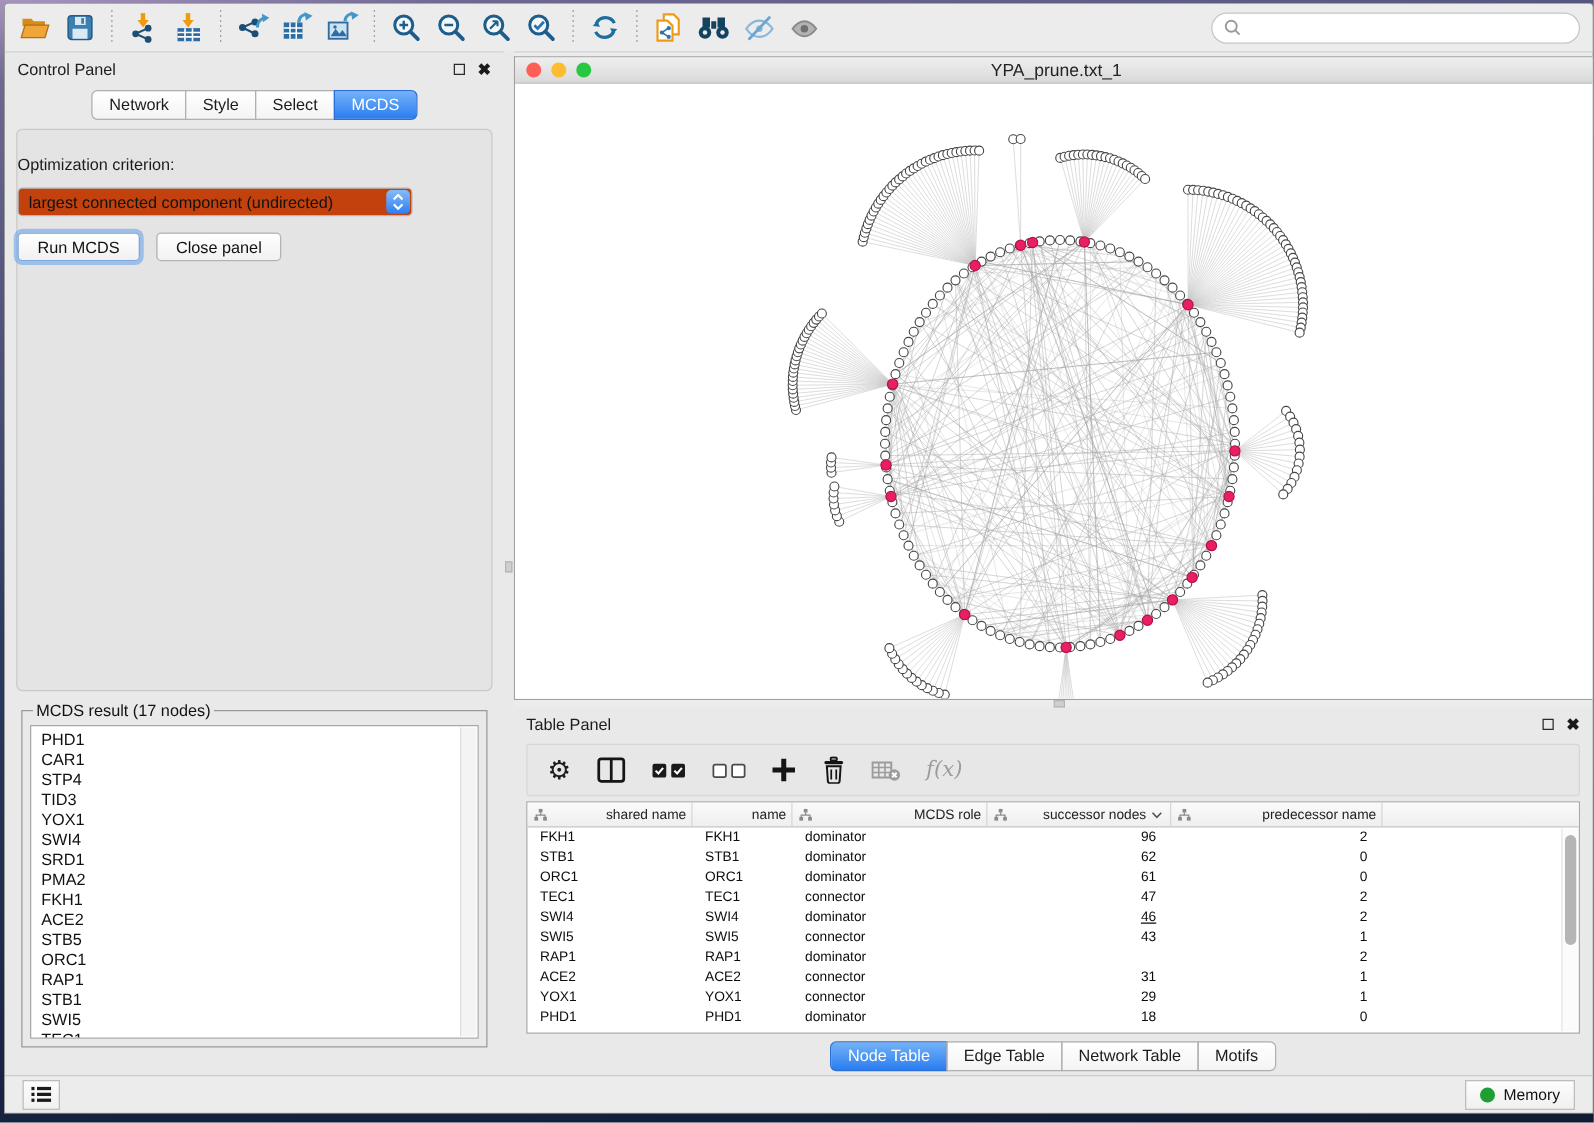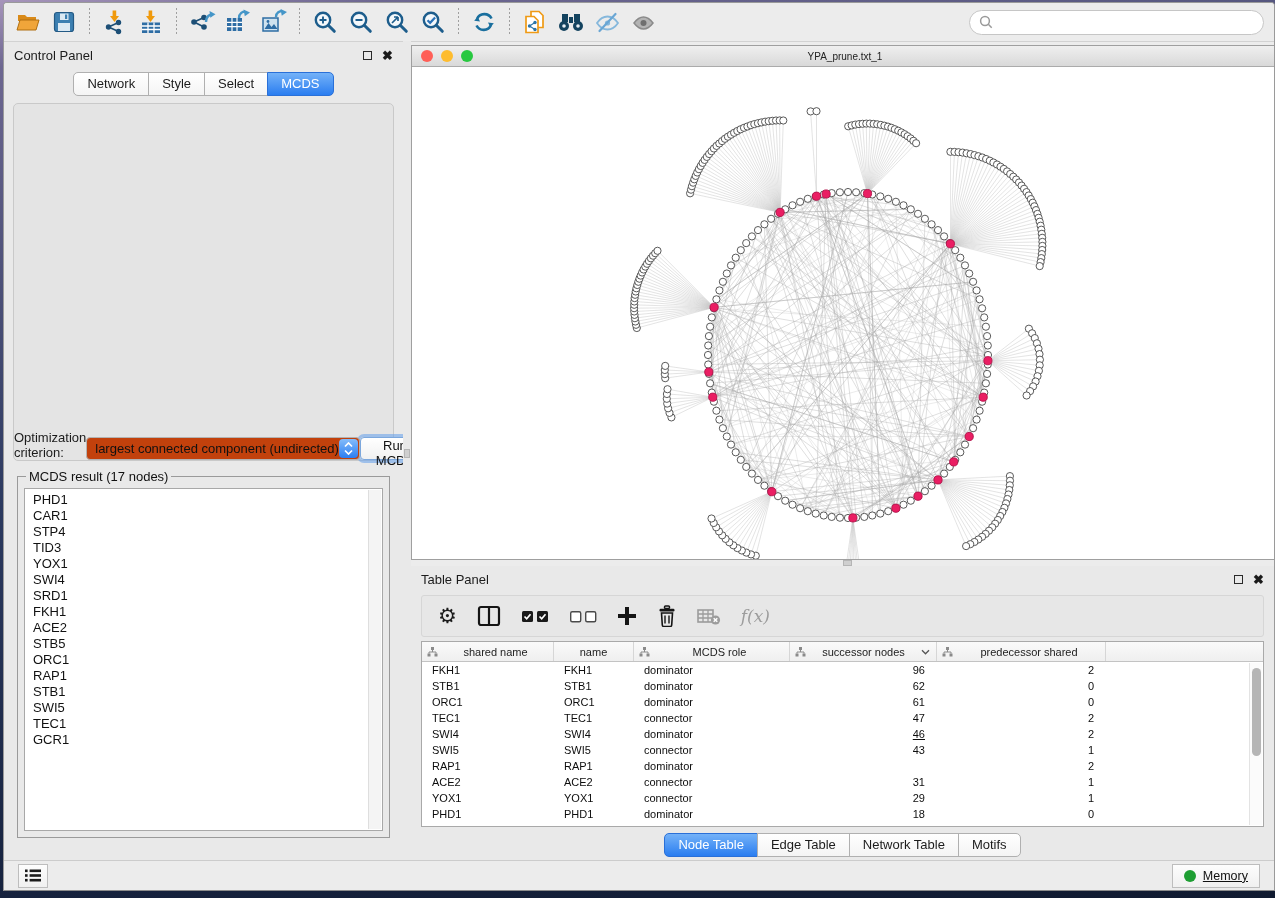--- a/index.html
+++ b/index.html
@@ -36,22 +36,22 @@
   .close-btn { font-size:13px; font-weight:bold; color:#1a1a1a; line-height:1; }
 
   .seg-tabs { display:flex; justify-content:center; margin-top:4px; flex:none; }
   .seg { display:flex; }
   .seg button { font-size:13px; color:#1c1c1c; background:linear-gradient(#ffffff,#f4f4f4); border:1px solid #b0b0b0;
     padding:3px 13px 4px; margin-left:-1px; cursor:default; font-family:"Liberation Sans", sans-serif; }
   .seg button:first-child { border-radius:5px 0 0 5px; margin-left:0; }
   .seg button:last-child { border-radius:0 5px 5px 0; }
   .seg button.sel { background:linear-gradient(#74b2f8,#2a7df0); border-color:#2a70d8; color:#fff; }
 
-  .tabcontent { margin:7px 9px 0; height:358px; background:#e4e4e4; border:1px solid #c9c9c9; border-radius:5px;
-    flex:none; display:flex; flex-direction:row; align-items:flex-end; }
+  .tabcontent { margin:7px 9px 0; height:450px; background:#e4e4e4; border:1px solid #c9c9c9; border-radius:5px;
+    flex:none; display:flex; flex-direction:column; align-items:flex-start; }
   .opt-label { margin-top:20px; font-size:13px; color:#1b1b1b; }
   .combo { margin-top:11px; width:316px; height:23px; background:#c2410c; border:1px solid #b3b3b3; border-radius:4px;
     display:flex; align-items:center; position:relative; }
   .combo-value { flex:1; font-size:13px; color:#111; padding-left:8px; white-space:nowrap; overflow:hidden; }
   .combo-stepper { width:19px; height:19px; margin-right:1px; border-radius:4px;
     background:linear-gradient(#84bcfa,#2c7ef2); display:flex; flex-direction:column; align-items:center;
     justify-content:center; gap:1px; flex:none; }
   .btn-row { margin-top:13px; display:flex; gap:13px; }
   .push-btn { height:23px; padding:0 15px; font-size:13px; color:#111; background:linear-gradient(#ffffff,#f1f1f1);
     border:1px solid #b3b3b3; border-radius:4px; cursor:default; font-family:"Liberation Sans", sans-serif; }
@@ -75,56 +75,56 @@
     border:1px solid #b5b5b5; }
 
   
   .rightcol { flex:1; display:flex; flex-direction:column; min-width:0; border-top:1px solid #d2d2d2; }
   .net-window { margin-top:3px; height:515px; flex:none; border:1px solid #9f9f9f; border-right:none;
     display:flex; flex-direction:column; background:#fff; }
   .net-titlebar { height:21px; flex:none; background:linear-gradient(#efefef,#d9d9d9); border-bottom:1px solid #ababab;
     display:flex; align-items:center; position:relative; }
   .tlights { display:flex; gap:8px; margin-left:9px; }
   .tlight { width:12px; height:12px; border-radius:50%; }
-  .net-title { position:absolute; left:4px; right:0; text-align:center; font-size:10px; color:#222; }
+  .net-title { position:absolute; left:4px; right:0; text-align:center; font-size:14px; color:#222; }
   .net-canvas { flex:1; position:relative; background:#fff; overflow:hidden; }
   .net-canvas svg { position:absolute; inset:0; }
 
   
   .tpanel { flex:1; background:#e9e9e9; display:flex; flex-direction:column; min-height:0; }
   .ttoolbar { margin:3px 10px 0; height:42px; background:#e7e7e7; border:1px solid #d6d6d6; border-radius:3px;
     display:flex; align-items:center; gap:20px; padding:0 16px; flex:none; }
   .ttool { display:flex; align-items:center; justify-content:center; background:none; border:none; cursor:default; }
   .gear-glyph { font-size:21px; color:#1c1c1c; line-height:1; font-family:"DejaVu Sans", sans-serif; }
   .fx { font-family:"DejaVu Serif", serif; font-style:italic; font-size:17px; color:#9c9c9c; }
 
   .ttable { margin:4px 10px 0; background:#fff; border:1px solid #a9a9a9; flex:none; height:186px; position:relative;
     overflow:hidden; }
   .thead { display:flex; height:20px; background:linear-gradient(#fafafa,#efefef); border-bottom:1px solid #c3c3c3; }
   .th { display:flex; align-items:center; border-right:1px solid #d6d6d6; font-size:11px; color:#222;
     position:relative; flex:none; }
-  .th .lab { flex:1; text-align:center; padding:0 4px; white-space:nowrap; overflow:hidden; }
+  .th .lab { flex:1; text-align:right; padding:0 4px; white-space:nowrap; overflow:hidden; }
   .th .treeic { margin-left:5px; flex:none; }
   .tbody .tr { display:flex; height:16px; }
   .td { font-size:11px; color:#0d0d0d; line-height:16px; white-space:nowrap; overflow:hidden; flex:none; }
   .td.l { padding-left:10px; text-align:left; }
   .td.r { padding-right:12px; text-align:right; }
   .t-sb { position:absolute; top:21px; bottom:1px; right:1px; width:13px; background:#fbfbfb;
     border-left:1px solid #e3e3e3; }
   .t-sb .thumb { position:absolute; top:5px; left:2px; width:9px; height:88px; background:#b5b5b5; border-radius:5px; }
 
   .btabs { margin-top:6px; display:flex; justify-content:center; flex:none; }
 
   
   .statusbar { height:30px; flex:none; background:#ececec; border-top:1px solid #cccccc; display:flex;
     align-items:center; padding:0 14px; }
   .panelsbtn { width:30px; height:24px; background:linear-gradient(#fdfdfd,#f0f0f0); border:1px solid #bdbdbd;
     display:flex; align-items:center; justify-content:center; }
   .membtn { margin-left:auto; height:24px; padding:0 11px; background:linear-gradient(#fdfdfd,#f0f0f0);
-    border:1px solid #bdbdbd; display:flex; align-items:center; gap:7px; font-size:12.5px; color:#111;text-decoration:underline; }
+    border:1px solid #bdbdbd; display:flex; align-items:center; gap:7px; font-size:12.5px; color:#111; }
   .memdot { width:12px; height:12px; border-radius:50%; background:#1e9e33; }
 </style>
 </head>
 <body>
 
 <div class="app">
 
   <div class="toolbar">
     <div class="tgroup">
       <button class="tbtn">
@@ -320,20 +320,21 @@
         <legend>MCDS result (17 nodes)</legend>
         <div class="result-list" id="mcds-list">
           <div class="sb-track"></div>
         <div class="result-item">PHD1</div>
             <div class="result-item">CAR1</div>
             <div class="result-item">STP4</div>
             <div class="result-item">TID3</div>
             <div class="result-item">YOX1</div>
             <div class="result-item">SWI4</div>
             <div class="result-item">SRD1</div>
+            <div class="result-item">PMA2</div>
             <div class="result-item">FKH1</div>
             <div class="result-item">ACE2</div>
             <div class="result-item">STB5</div>
             <div class="result-item">ORC1</div>
             <div class="result-item">RAP1</div>
             <div class="result-item">STB1</div>
             <div class="result-item">SWI5</div>
             <div class="result-item">TEC1</div>
             <div class="result-item">GCR1</div>
           </div>
@@ -1265,21 +1266,21 @@
                   <path d="M1 1.2L4.5 4.8 8 1.2" stroke="#555" stroke-width="1.3" fill="none"></path>
                 </svg>
               </div>
               <div class="th" style="width: 169px;">
                 <svg class="treeic" width="11" height="10" viewBox="0 0 11 10">
                   <rect x="4" y="0" width="3" height="3" fill="#8a8a8a"></rect>
                   <rect x="0.5" y="6.5" width="3" height="3" fill="#8a8a8a"></rect>
                   <rect x="7.5" y="6.5" width="3" height="3" fill="#8a8a8a"></rect>
                   <path d="M5.5 3v2M2 6.5V5h7v1.5" stroke="#8a8a8a" fill="none"></path>
                 </svg>
-                <span class="lab">predecessor shared</span>
+                <span class="lab">predecessor name</span>
               </div>
             </div>
           <div class="tbody" id="tbody">
               <div class="tr">
                 <div class="td l" style="width: 132px;">FKH1</div>
                 <div class="td l" style="width: 80px;">FKH1</div>
                 <div class="td l" style="width: 156px;">dominator</div>
                 <div class="td r" style="width: 147px;">96</div>
                 <div class="td r" style="width: 169px;">2</div>
               </div>

